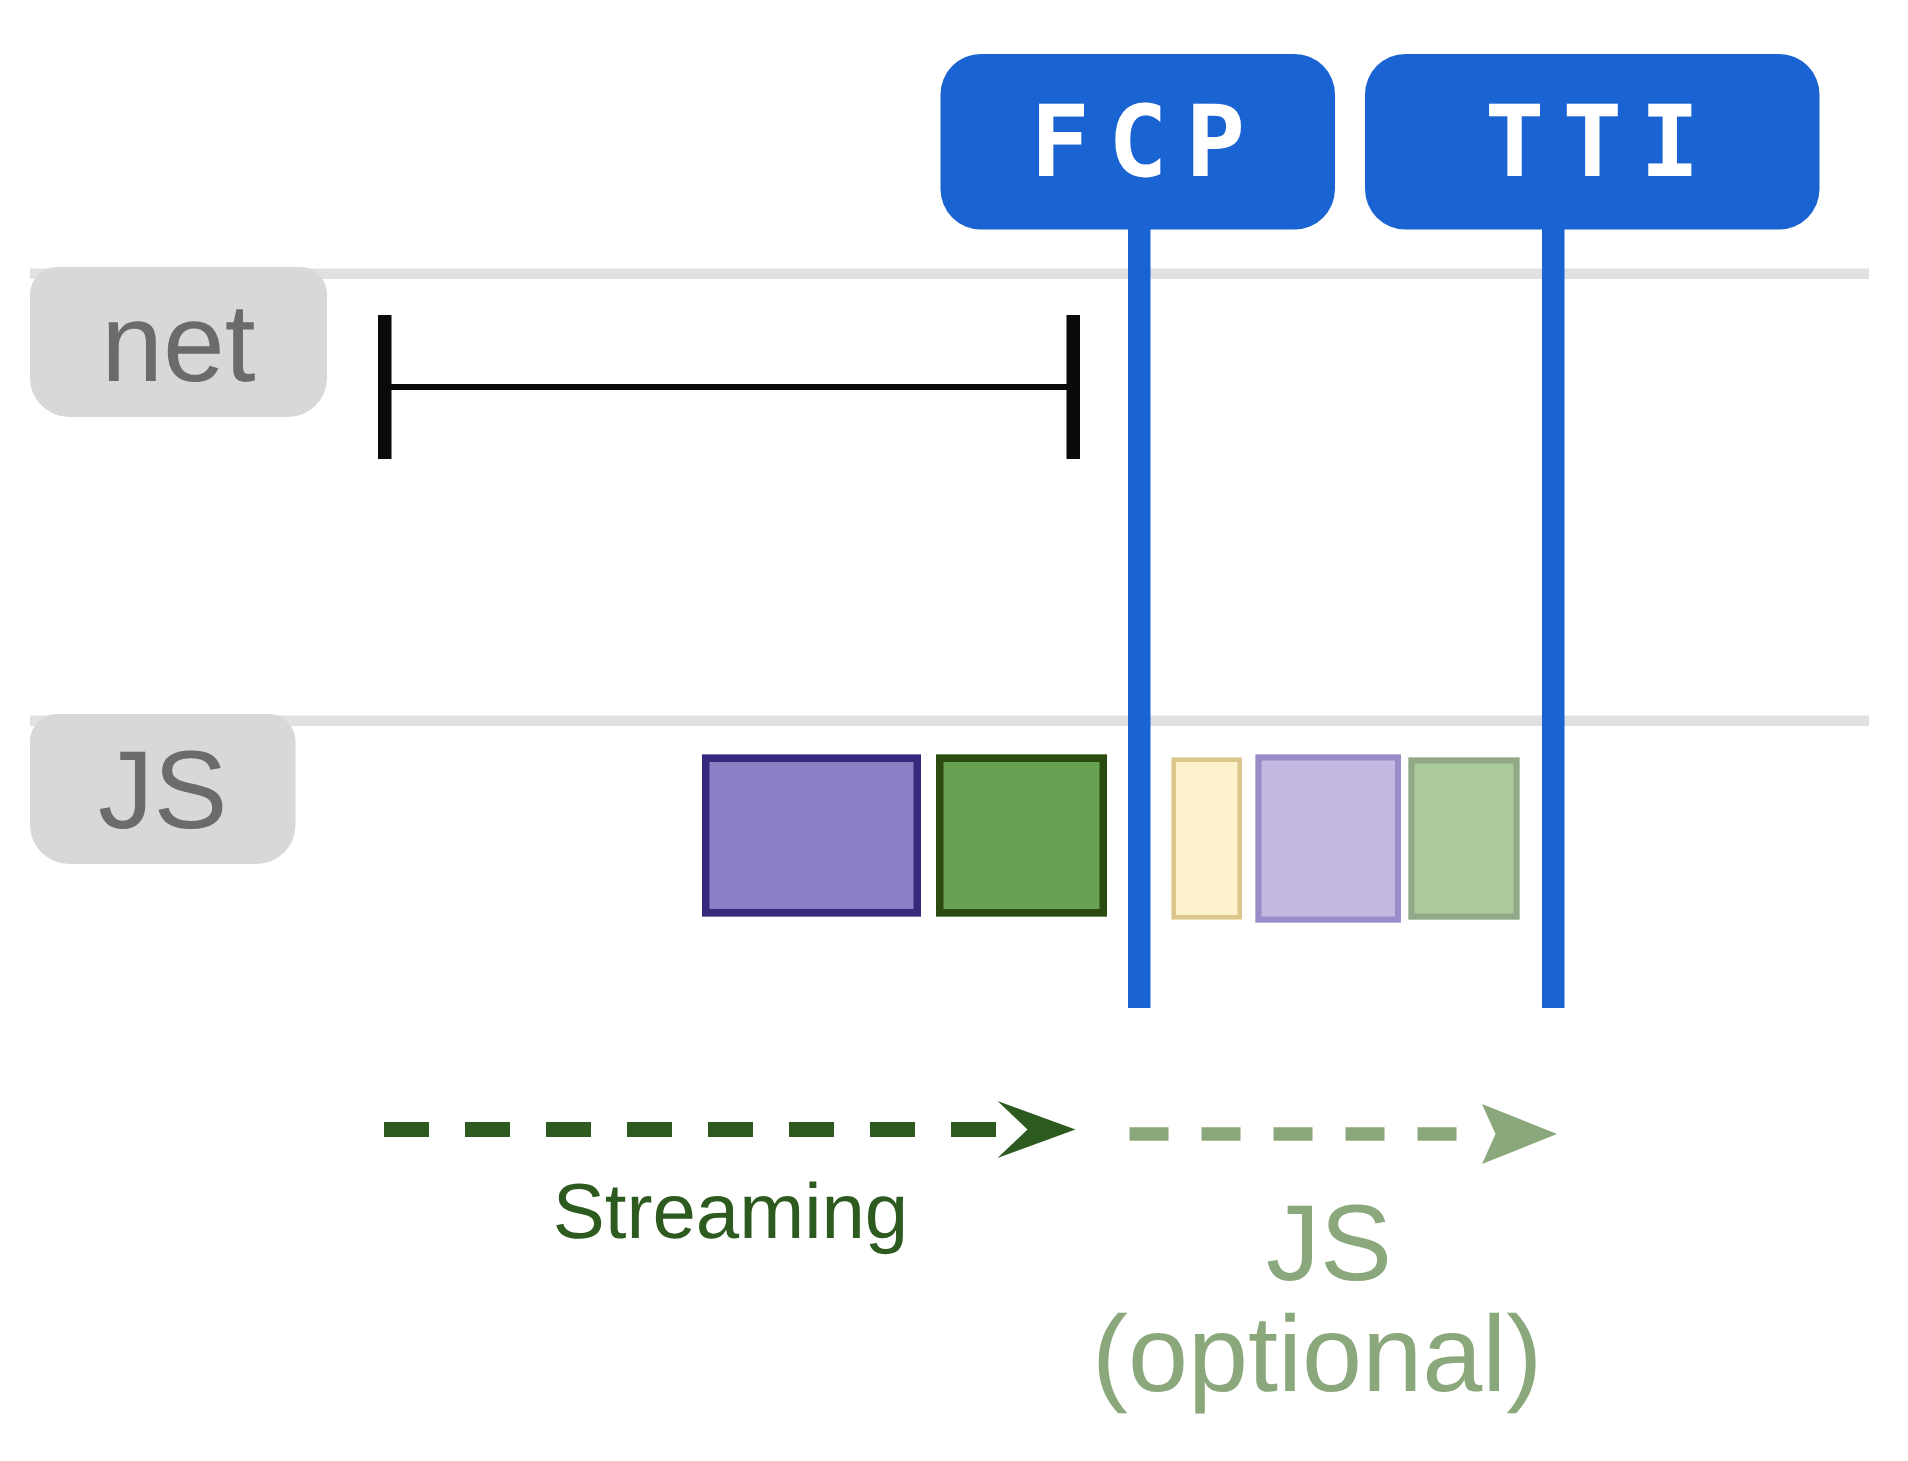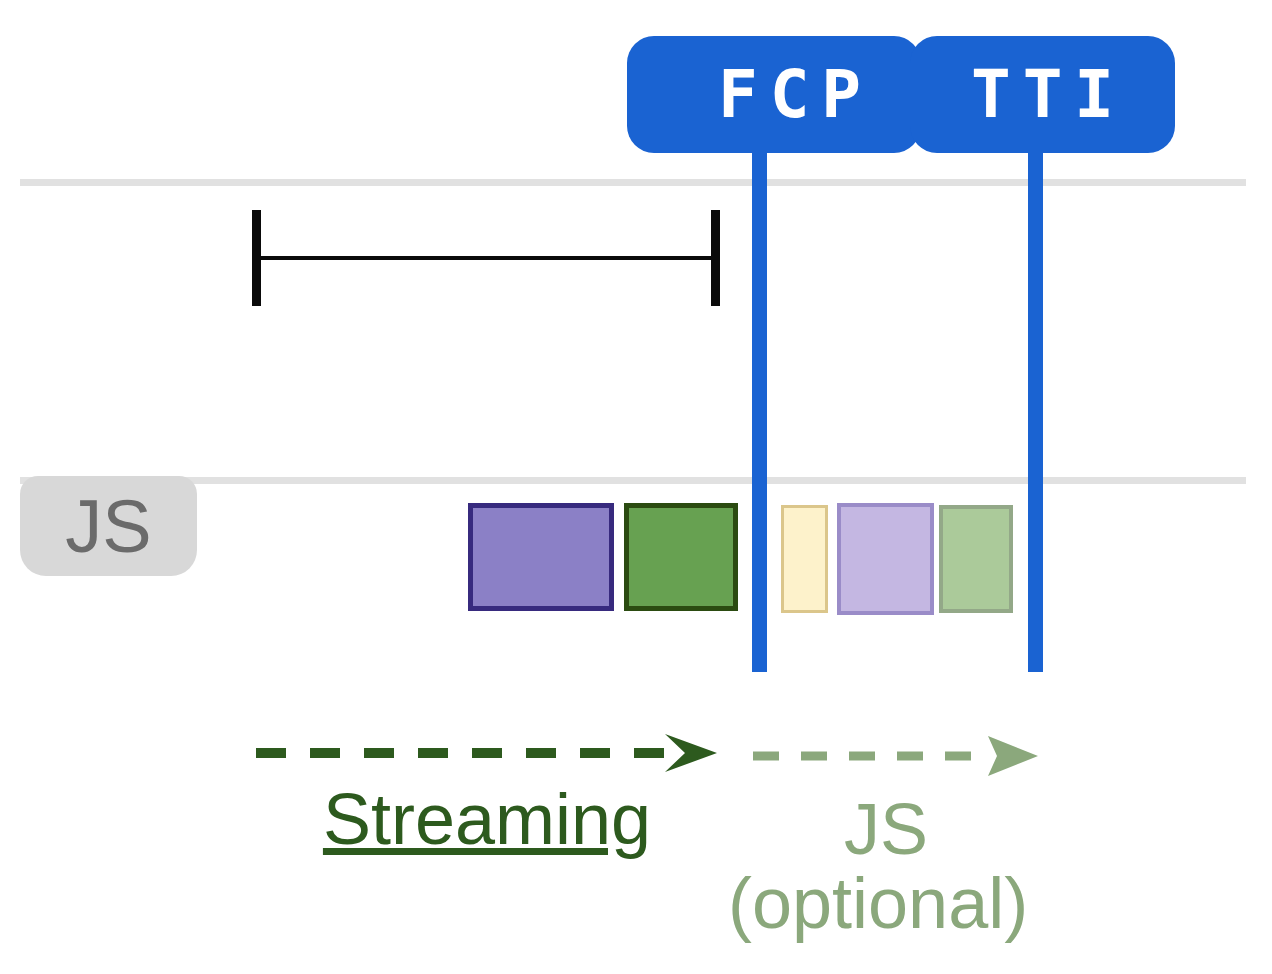--- a/index.html
+++ b/index.html
@@ -23,22 +23,22 @@
   .marker-stem{position:absolute;top:150px;width:15px;height:522px;background:var(--marker-blue);z-index:5;}
   .fcp-stem{left:752px;}
   .tti-stem{left:1028px;}
   .marker-badge{
     position:absolute;top:36px;height:117px;background:var(--marker-blue);
     border-radius:27px;display:flex;align-items:center;justify-content:center;z-index:6;
     color:var(--badge-text);font-family:"DejaVu Sans Mono",monospace;font-weight:bold;
     font-size:66px;letter-spacing:12px;
   }
   .marker-badge span{margin-right:-12px;}
-  .fcp-badge{left:627px;width:263px;padding-left:31px;}
-  .tti-badge{left:910px;width:265px;}
+  .fcp-badge{left:627px;width:263px;}
+  .tti-badge{left:910px;width:303px;}
   
   .tick{position:absolute;top:210px;width:9px;height:96px;background:var(--tick-black);z-index:3;}
   .tick-start{left:252px;}
   .tick-end{left:711px;}
   .req-line{position:absolute;top:256px;left:256px;width:460px;height:4px;background:var(--tick-black);z-index:2;}
   .get-box{
     position:absolute;left:300px;top:205px;width:280px;height:106px;box-sizing:border-box;
     background:var(--request-fill);border:4px solid var(--request-border);
     display:flex;align-items:center;justify-content:center;
     color:var(--request-text);font-size:72px;z-index:3;
@@ -52,39 +52,42 @@
   .blk-f-green{left:939px;top:505px;width:74px;height:108px;background:var(--faded-green-fill);border:4px solid var(--faded-green-border);}
   
   .arrows{position:absolute;left:0;top:720px;width:1272px;height:90px;z-index:2;}
   .s-line{stroke:var(--streaming-green);stroke-width:10;stroke-dasharray:30 24;fill:none;}
   .s-head{fill:var(--streaming-green);}
   .o-line{stroke:var(--optional-green);stroke-width:9;stroke-dasharray:26 22;fill:none;}
   .o-head{fill:var(--optional-green);}
   
   .streaming-label{
     position:absolute;left:287px;top:778px;width:400px;text-align:center;
-    color:var(--streaming-green);font-size:72px;text-decoration:underline;
+    color:var(--streaming-green);font-size:52px;
   }
   .js-opt-label{
     position:absolute;left:786px;top:788px;width:200px;text-align:center;
     color:var(--optional-green);font-size:72px;
   }
   .js-opt-sub{
     position:absolute;left:728px;top:862px;width:300px;text-align:center;
     color:var(--optional-green);font-size:72px;
   }
 </style>
 </head>
 <body>
 
 <div class="canvas">
 
   <div class="lane-line net-line"></div>
   <div class="lane-line js-line"></div>
 
+  <div class="lane-label net-label">
+    <span>net</span>
+  </div>
   <div class="lane-label js-label">
     <span>JS</span>
   </div>
 
   <div class="marker-stem fcp-stem"></div>
   <div class="marker-stem tti-stem"></div>
 
   <div class="marker-badge fcp-badge">
     <span>FCP</span>
   </div>

